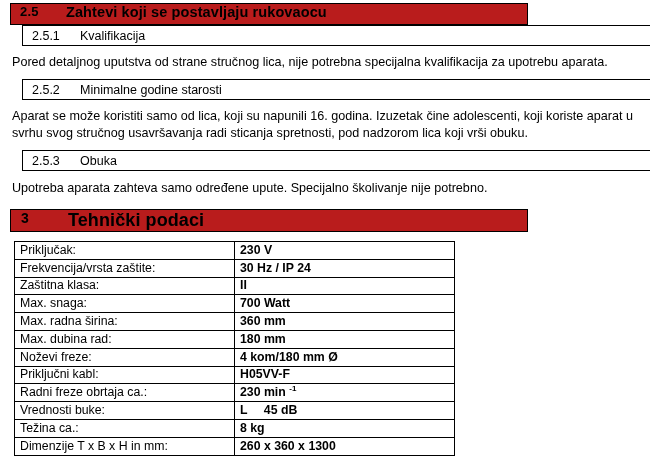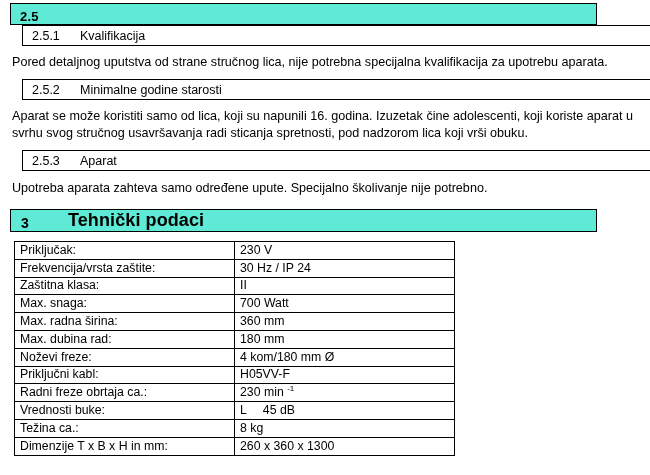--- a/index.html
+++ b/index.html
@@ -21,26 +21,26 @@
     width: 650px;
     height: 475px;
     box-sizing: border-box;
     padding: 0 10px;
   }
 
   
   .section-bar {
     box-sizing: border-box;
     border: 1.2px solid #000;
-    background: #5eead4;
+    background: #b91c1c;
     height: 22px;
     display: flex;
-    align-items: flex-end;
+    align-items: flex-start;
     margin-top: 3px;
-    width: 587px;
+    width: 518px;
   }
   .section-bar .num {
     font-weight: bold;
     font-size: 13px;
     padding-left: 9px;
     width: 46px;
     flex: 0 0 auto;
     letter-spacing: .2px;
   }
   .section-bar .title {
@@ -116,21 +116,21 @@
     vertical-align: middle;
     white-space: nowrap;
     overflow: hidden;
   }
   table.spec td.k {
     width: 214px;
     font-weight: normal;
   }
   table.spec td.v {
     width: 214px;
-    font-weight: normal;
+    font-weight: bold;
   }
   sup {
     font-size: 8px;
     vertical-align: super;
     line-height: 0;
   }
   sub {
     font-size: 8px;
     vertical-align: baseline;
     position: relative;
@@ -138,40 +138,41 @@
     line-height: 0;
   }
 </style>
 </head>
 <body>
 
 <div class="page">
 
   <div class="section-bar">
     <span class="num">2.5</span>
+    <span class="title">Zahtevi koji se postavljaju rukovaocu</span>
   </div>
 
 
   <div class="subsection-bar">
     <span class="num">2.5.1</span>
     <span class="title">Kvalifikacija</span>
   </div>
 
   <p class="para">Pored detaljnog uputstva od strane stručnog lica, nije potrebna specijalna kvalifikacija za upotrebu aparata.</p>
 
   <div class="subsection-bar">
     <span class="num">2.5.2</span>
     <span class="title">Minimalne godine starosti</span>
   </div>
 
   <p class="para">Aparat se može koristiti samo od lica, koji su napunili 16. godina. Izuzetak čine adolescenti, koji koriste aparat u svrhu svog stručnog usavršavanja radi sticanja spretnosti, pod nadzorom lica koji vrši obuku.</p>
 
   <div class="subsection-bar">
     <span class="num">2.5.3</span>
-    <span class="title">Aparat</span>
+    <span class="title">Obuka</span>
   </div>
 
   <p class="para tight">Upotreba aparata zahteva samo određene upute. Specijalno školivanje nije potrebno.</p>
 
   <div class="section-bar level1">
     <span class="num">3</span>
     <span class="title">Tehnički podaci</span>
   </div>
 
   <div class="spec-table-wrap">

